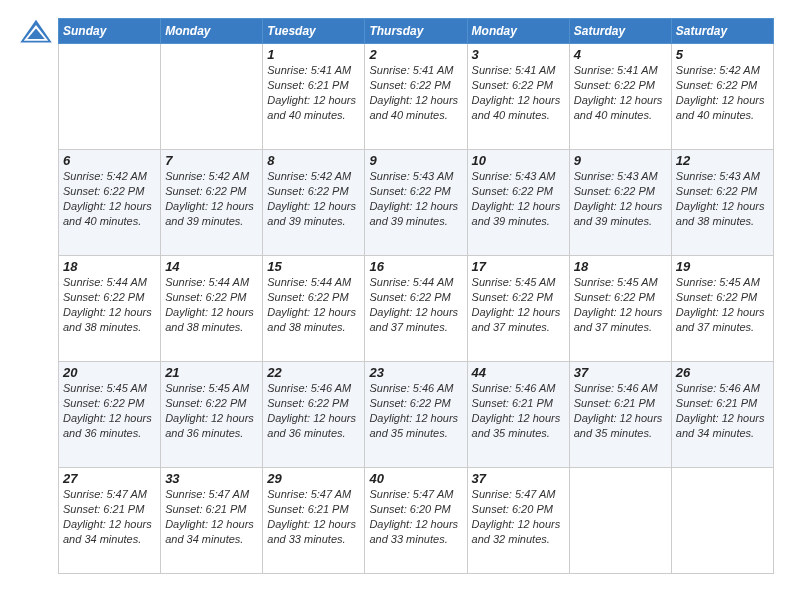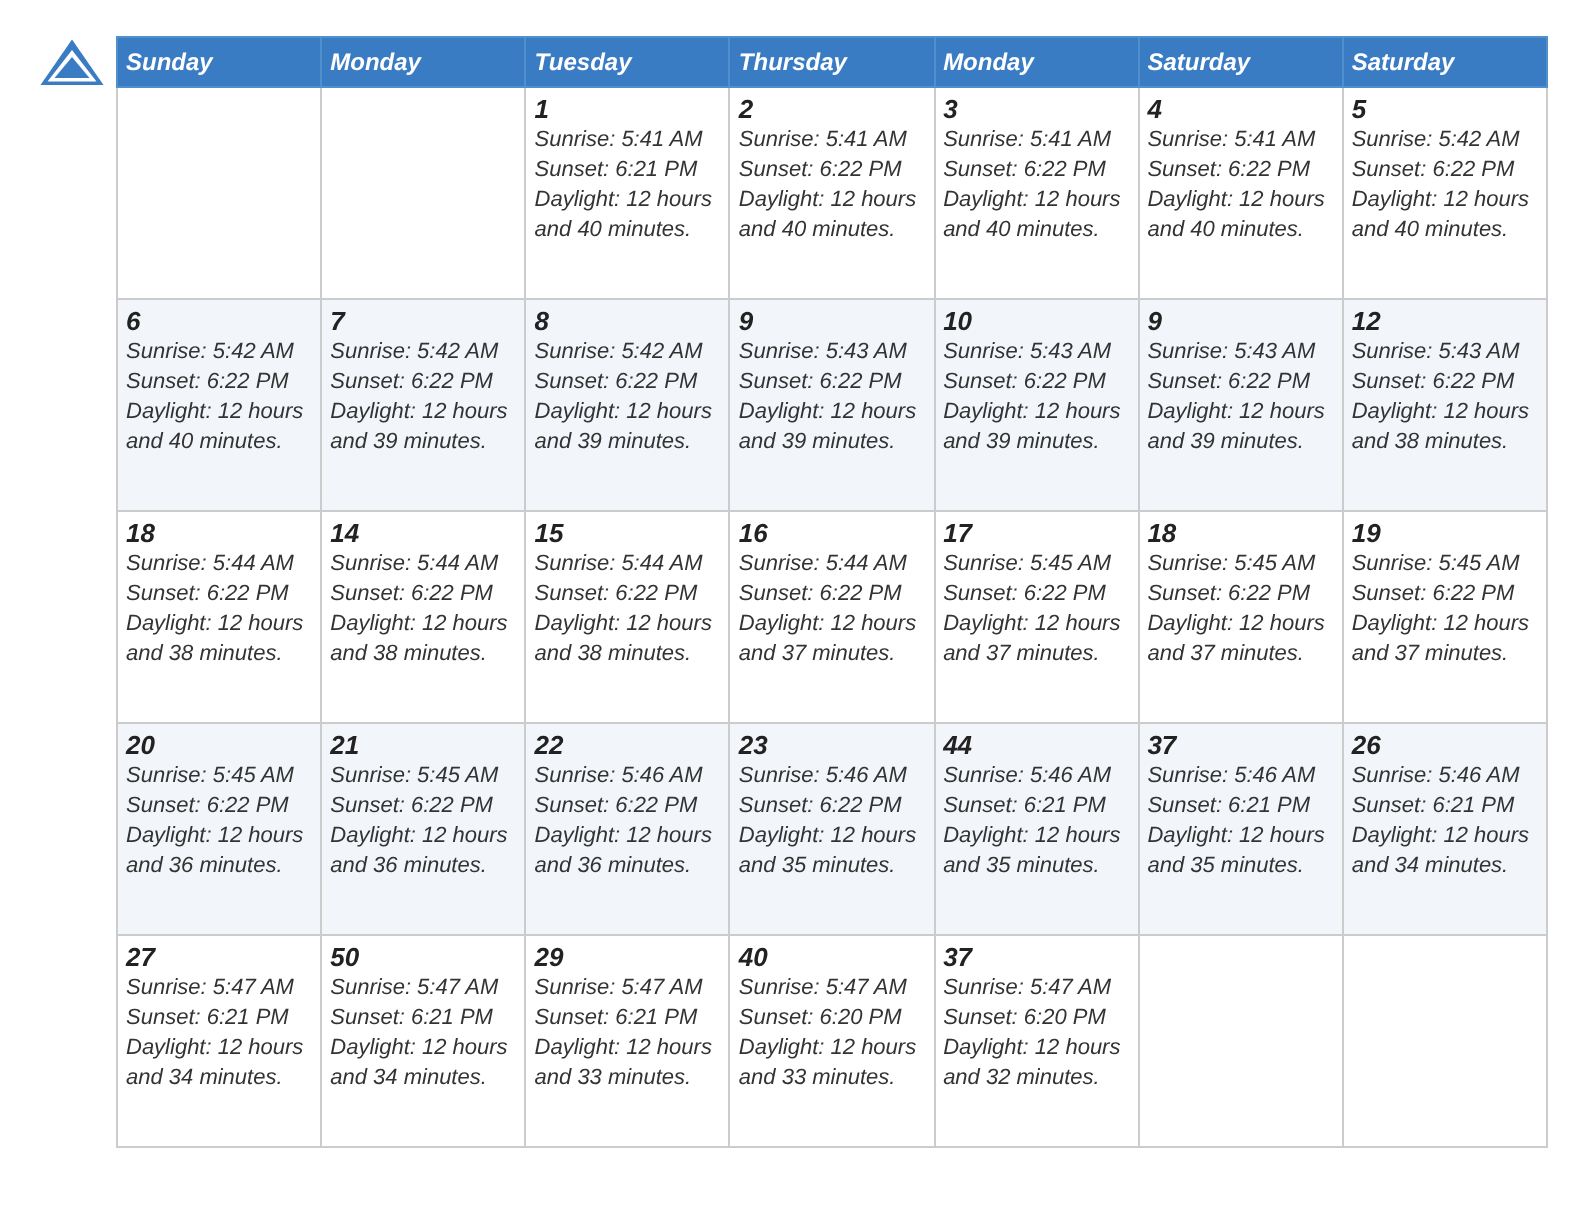--- a/index.html
+++ b/index.html
@@ -317,21 +317,21 @@
         </tr>
         <tr>
           <td>
             <span class="day-num">27</span>
             <div class="day-info" style="white-space: pre-line;">Sunrise: 5:47 AM
 Sunset: 6:21 PM
 Daylight: 12 hours
 and 34 minutes.</div>
           </td>
           <td>
-            <span class="day-num">50</span>
+            <span class="day-num">33</span>
             <div class="day-info" style="white-space: pre-line;">Sunrise: 5:47 AM
 Sunset: 6:21 PM
 Daylight: 12 hours
 and 34 minutes.</div>
           </td>
           <td>
             <span class="day-num">29</span>
             <div class="day-info" style="white-space: pre-line;">Sunrise: 5:47 AM
 Sunset: 6:21 PM
 Daylight: 12 hours

